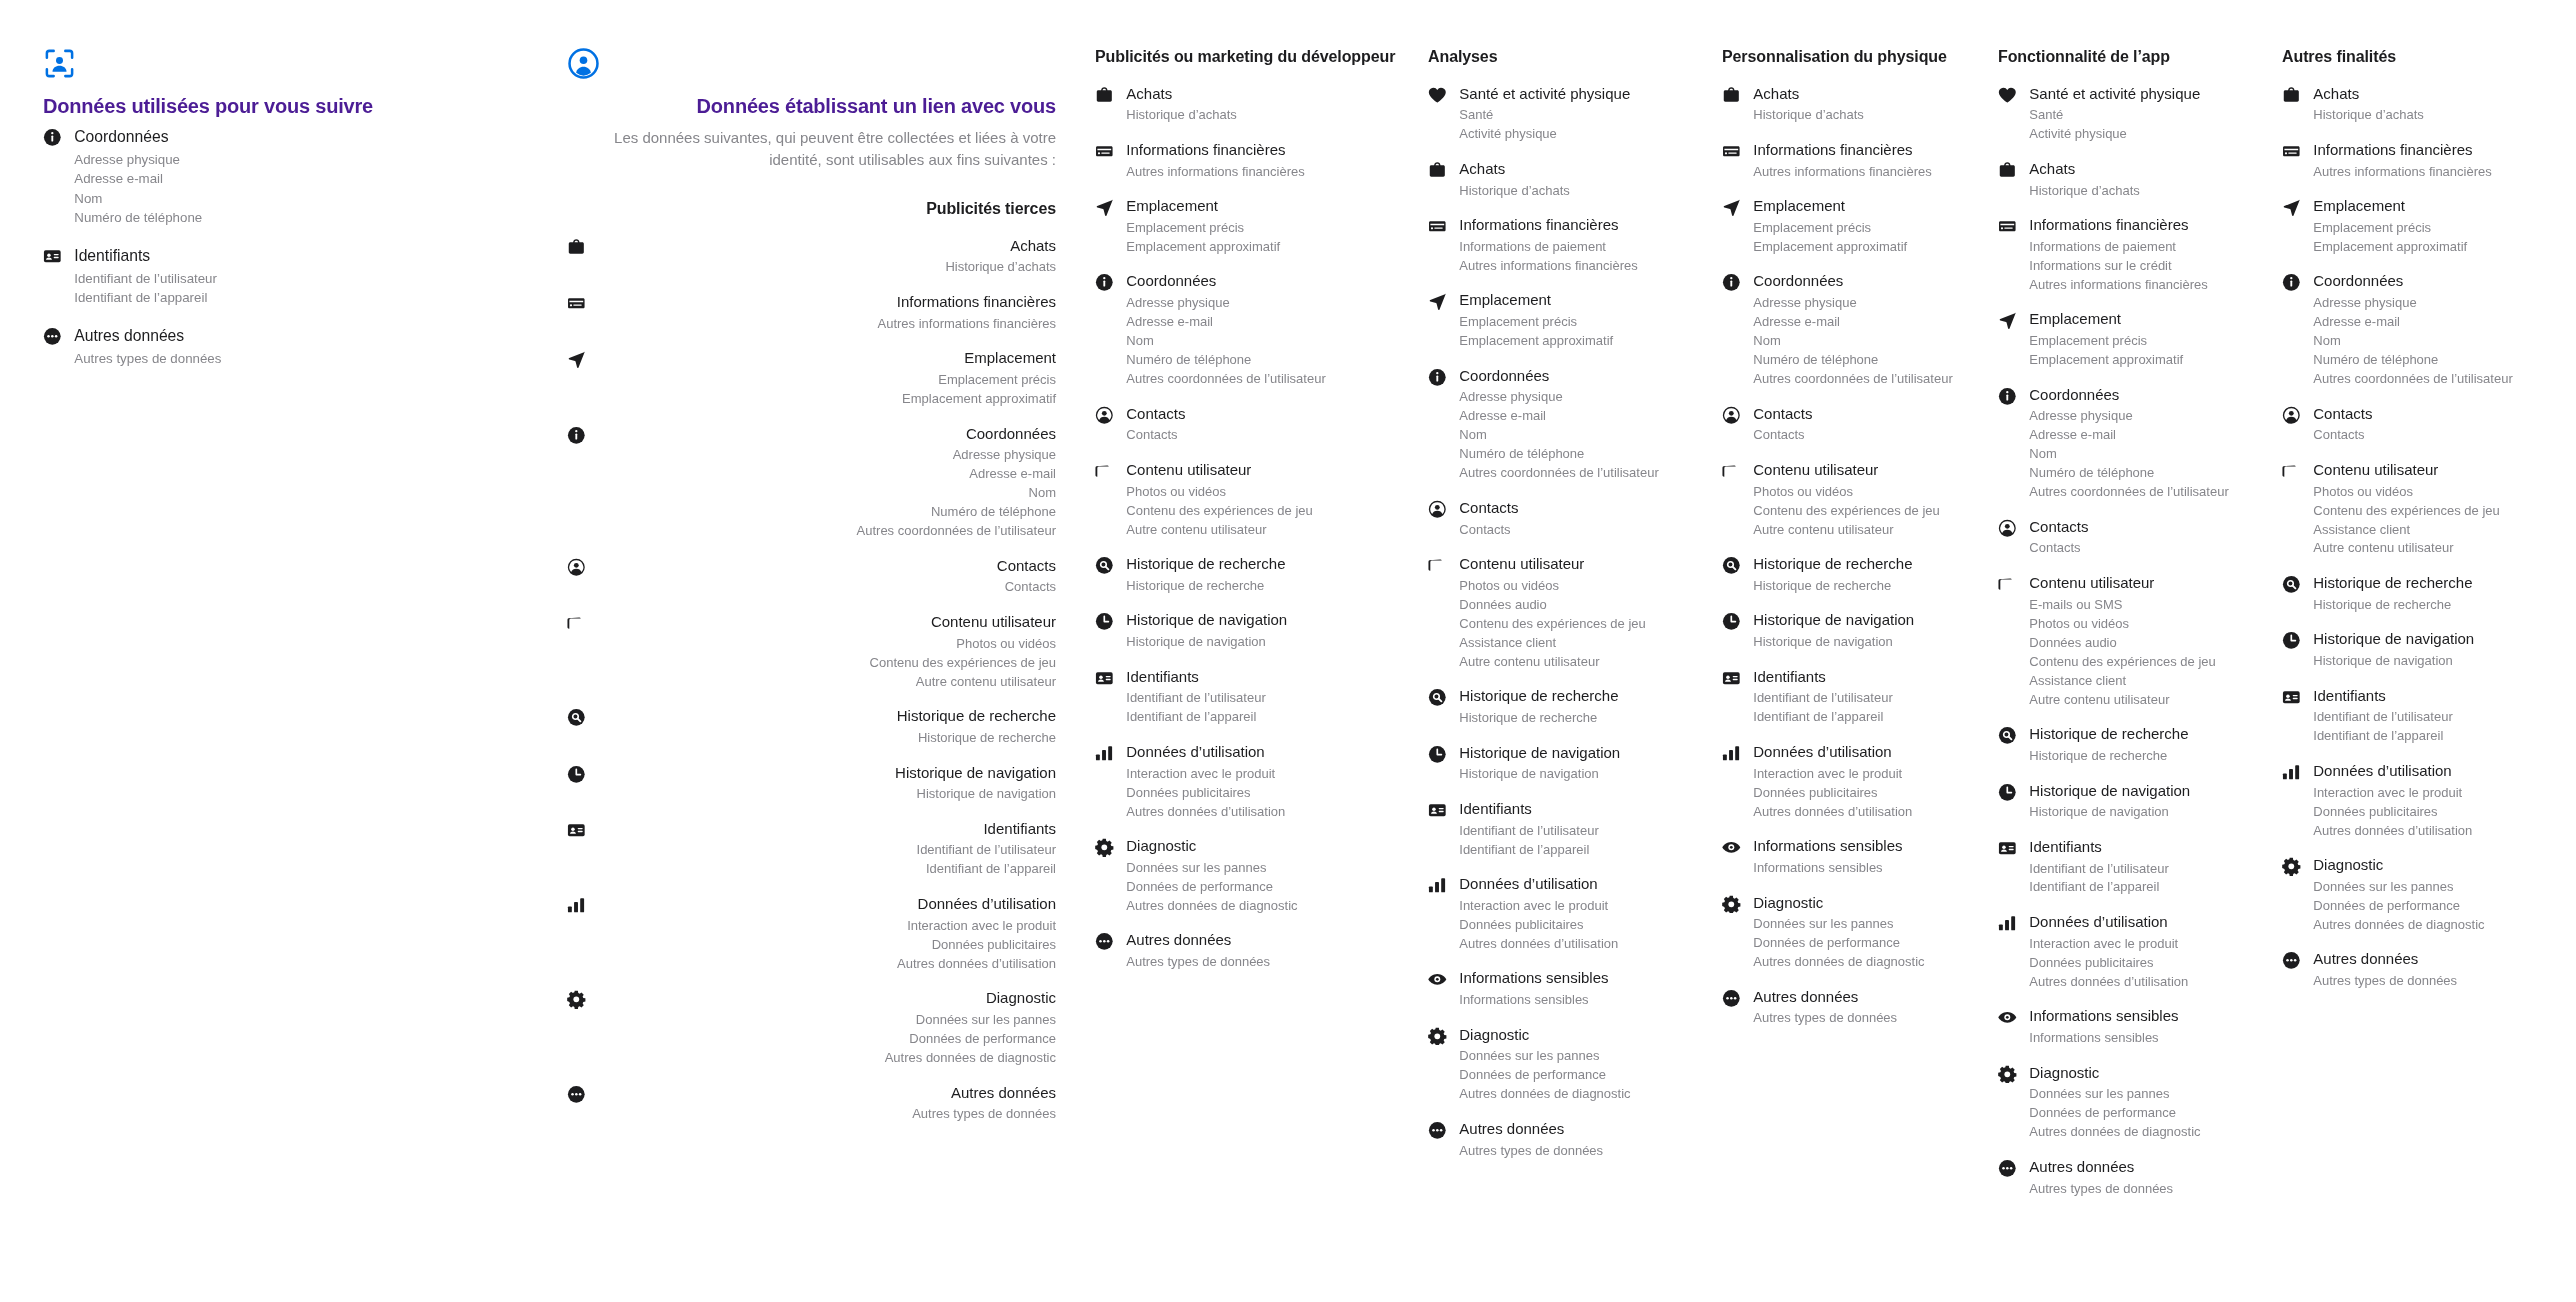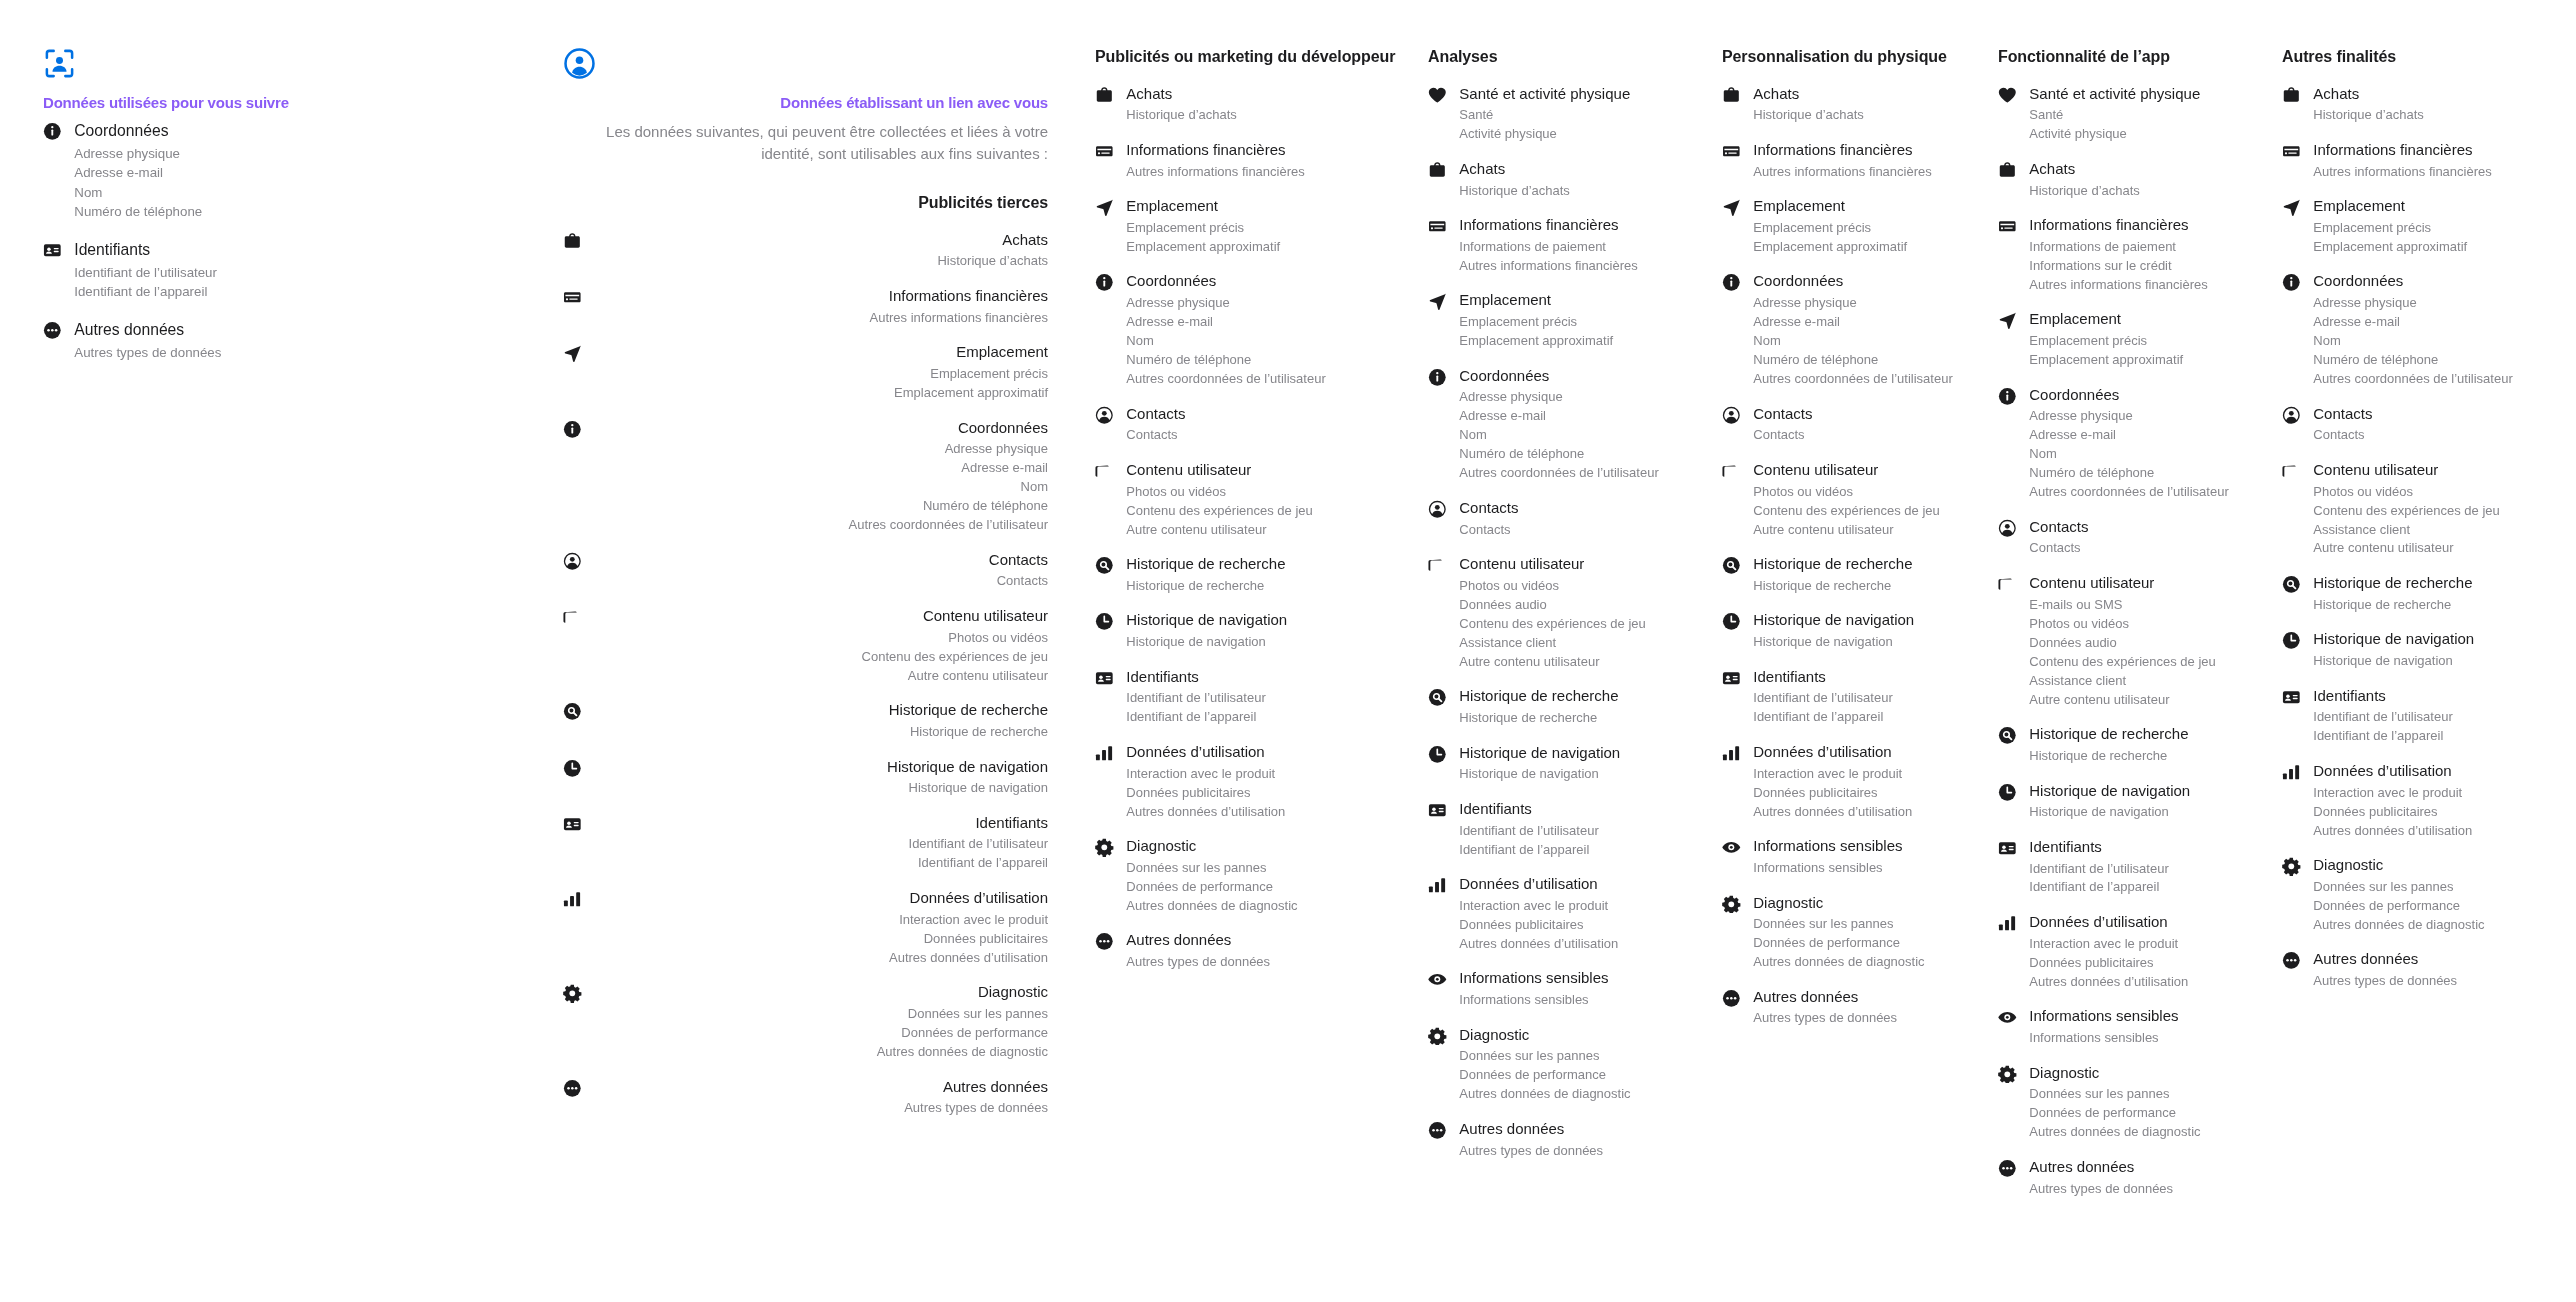--- a/index.html
+++ b/index.html
@@ -34,41 +34,41 @@
   .col { box-sizing: border-box; }
 
   .col-tracking { width: 525px; padding-right: 45px; }
   .col-linked   { width: 529px; padding-right: 39px; text-align: right; }
   .purpose-cols {
     display: flex;
     align-items: flex-start;
     flex: 1 1 auto;
   }
   .pcol { box-sizing: border-box; padding-right: 25.5px; }
-  .pcol-0 { width: 333px; margin-left: 8px; }
+  .pcol-0 { width: 333px; }
   .pcol-1 { width: 294px; }
   .pcol-2 { width: 276px; }
   .pcol-3 { width: 284px; }
   .pcol-4 { width: 294px; }
 
   
   .sect-icon {
     width: 33px;
     height: 33px;
     display: block;
     margin-bottom: 13.7px;
   }
   .sect-icon svg { display: block; width: 33px; height: 33px; }
 
   .sect-title {
-    font-size: 15px;
+    font-size: 20px;
     font-weight: 700;
     line-height: 1.2;
     letter-spacing: -0.2px;
-    color: #8b5cf6;
+    color: #4c1d95;
     margin: 0 0 9.8px 0;
   }
   .sect-desc {
     font-size: 15px;
     line-height: 1.42;
     color: #86868b;
     margin: 0 0 29px 0;
     max-width: 490px;
   }
 

